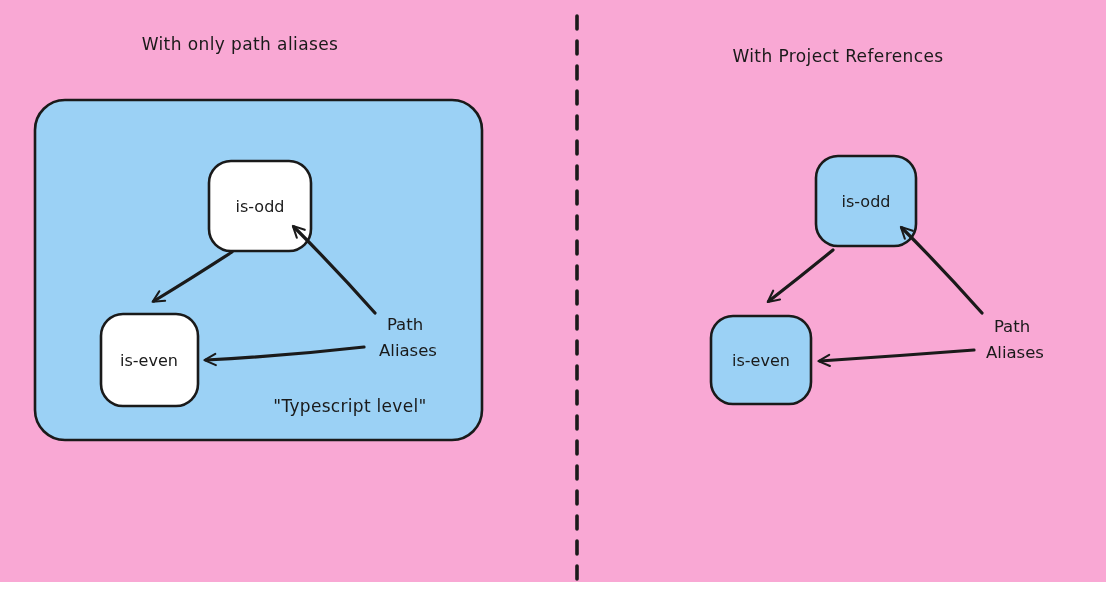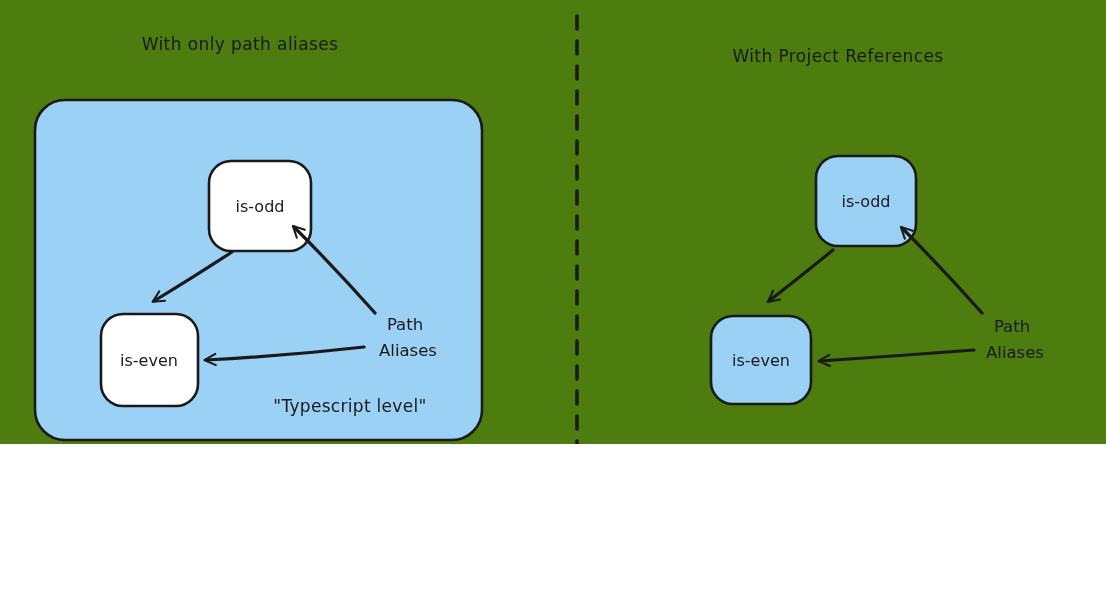--- a/index.html
+++ b/index.html
@@ -3,22 +3,22 @@
 <meta charset="utf-8">
 <style>
   html, body {
     margin: 0;
     padding: 0;
     background: #ffffff;
   }
   #canvas {
     position: relative;
     width: 1106px;
-    height: 444px;
-    background: #4d7c0f;
+    height: 582px;
+    background: #f9a8d4;
     font-family: "DejaVu Sans", sans-serif;
     overflow: hidden;
   }
   svg text {
     font-family: "DejaVu Sans", sans-serif;
     fill: #1a1a1a;
   }
   .title-text {
     font-size: 17px;
     letter-spacing: 0.4px;

